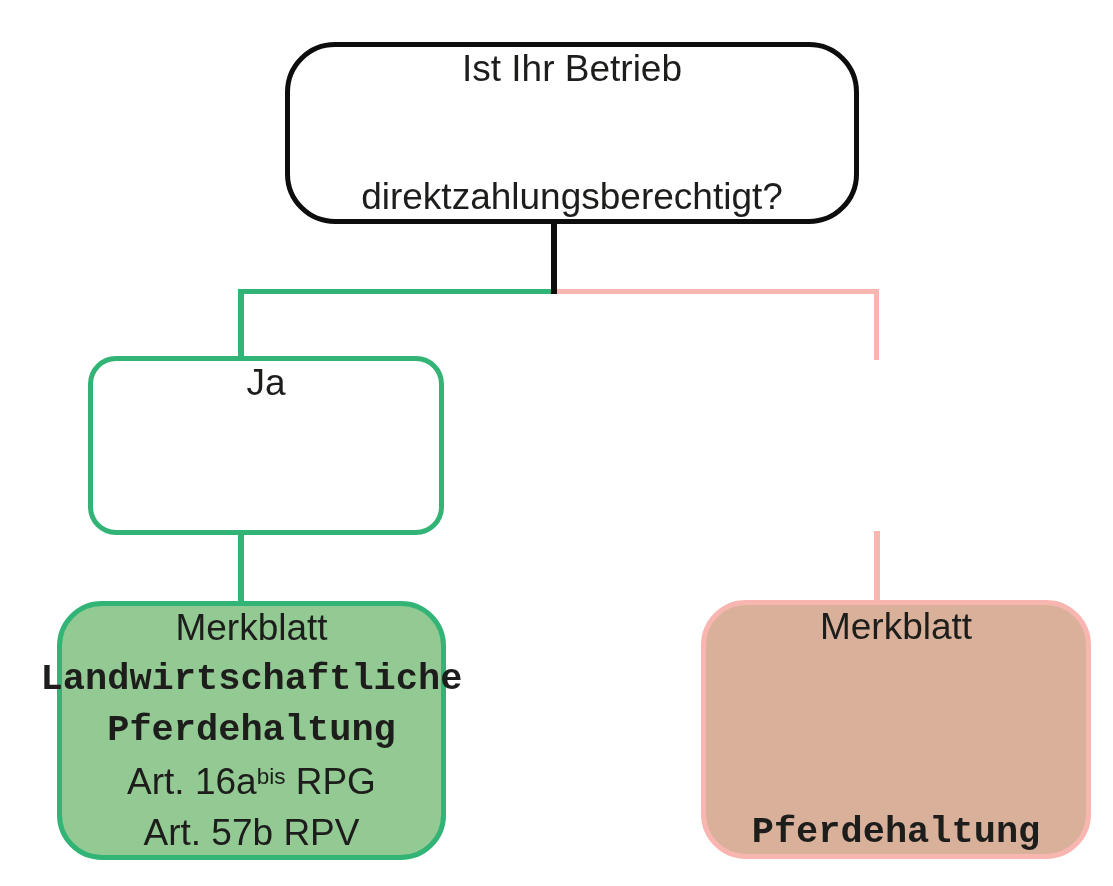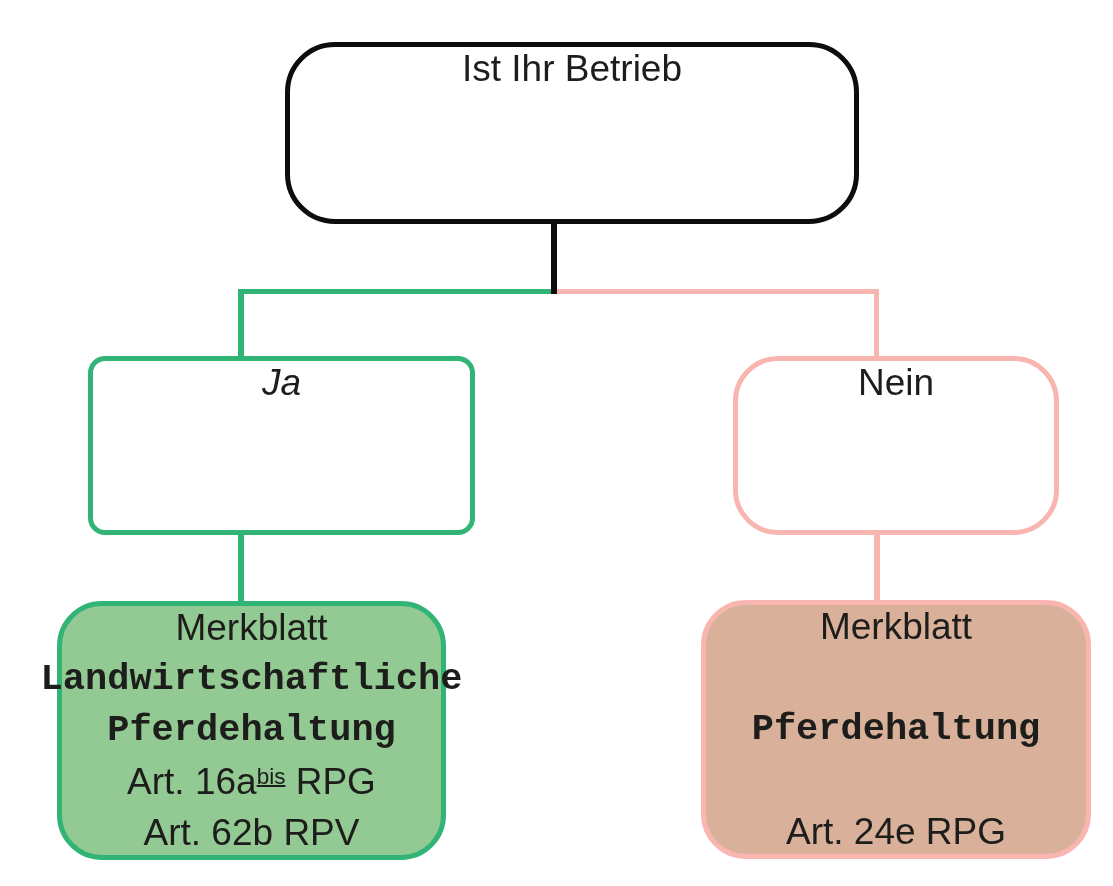--- a/index.html
+++ b/index.html
@@ -32,33 +32,31 @@
     line-height: 44.3px;
     background: #ffffff;
     margin-left: 20px;
   }
   .node .line { display: block; }
   .bold { font-weight: bold; font-family: Liberation Mono, monospace; }
   sup.refsup {
     font-size: 22.5px;
     line-height: 0;
     vertical-align: 10.5px;
-    text-decoration: underline;
   }
   
   #question-box {
     left: 265px; top: 42px; width: 574px; height: 182px;
     border: 5.5px solid #0d0d0d;
     border-radius: 50px;
   }
   #yes-box {
-    left: 68px; top: 356px; width: 387px; height: 179px;
+    left: 68px; top: 356px; width: 356px; height: 179px;
     border: 5.5px solid #32b476;
-    border-radius: 17px;
-    font-style: italic;
+    border-radius: 28px;
   }
   #no-box {
     left: 713px; top: 356px; width: 326px; height: 179px;
     border: 5.5px solid #f9b6b1;
     border-radius: 45px;
   }
   #result-yes-box {
     left: 37px; top: 601px; width: 389px; height: 259px;
     border: 5.5px solid #32b476;
     border-radius: 45px;
@@ -87,37 +85,34 @@
   <div class="connector" id="conn-root-v"></div>
   <div class="connector" id="conn-yes-h"></div>
   <div class="connector" id="conn-no-h"></div>
   <div class="connector" id="conn-yes-v1"></div>
   <div class="connector" id="conn-no-v1"></div>
   <div class="connector" id="conn-yes-v2"></div>
   <div class="connector" id="conn-no-v2"></div>
 
   <div class="node" id="question-box">
     <span class="line">Ist Ihr Betrieb</span>
+    <span class="line">direktzahlungsberechtigt?</span>
   </div>
 
   <div class="node" id="yes-box">
     <span class="line">Ja</span>
   </div>
 
-  <div class="node" id="no-box">
-    <span class="line">Nein</span>
-  </div>
 
   <div class="node" id="result-yes-box">
     <span class="line">Merkblatt</span>
     <span class="line bold">Landwirtschaftliche</span>
     <span class="line bold">Pferdehaltung</span>
     <span class="line"><span>Art. 16a</span><sup class="refsup">bis</sup><span> RPG</span></span>
-    <span class="line">Art. 62b RPV</span>
+    <span class="line">Art. 57b RPV</span>
   </div>
 
   <div class="node" id="result-no-box">
     <span class="line">Merkblatt</span>
     <span class="line bold">Pferdehaltung</span>
-    <span class="line">Art. 24e RPG</span>
   </div>
 
 </div>
 
 </body></html>

